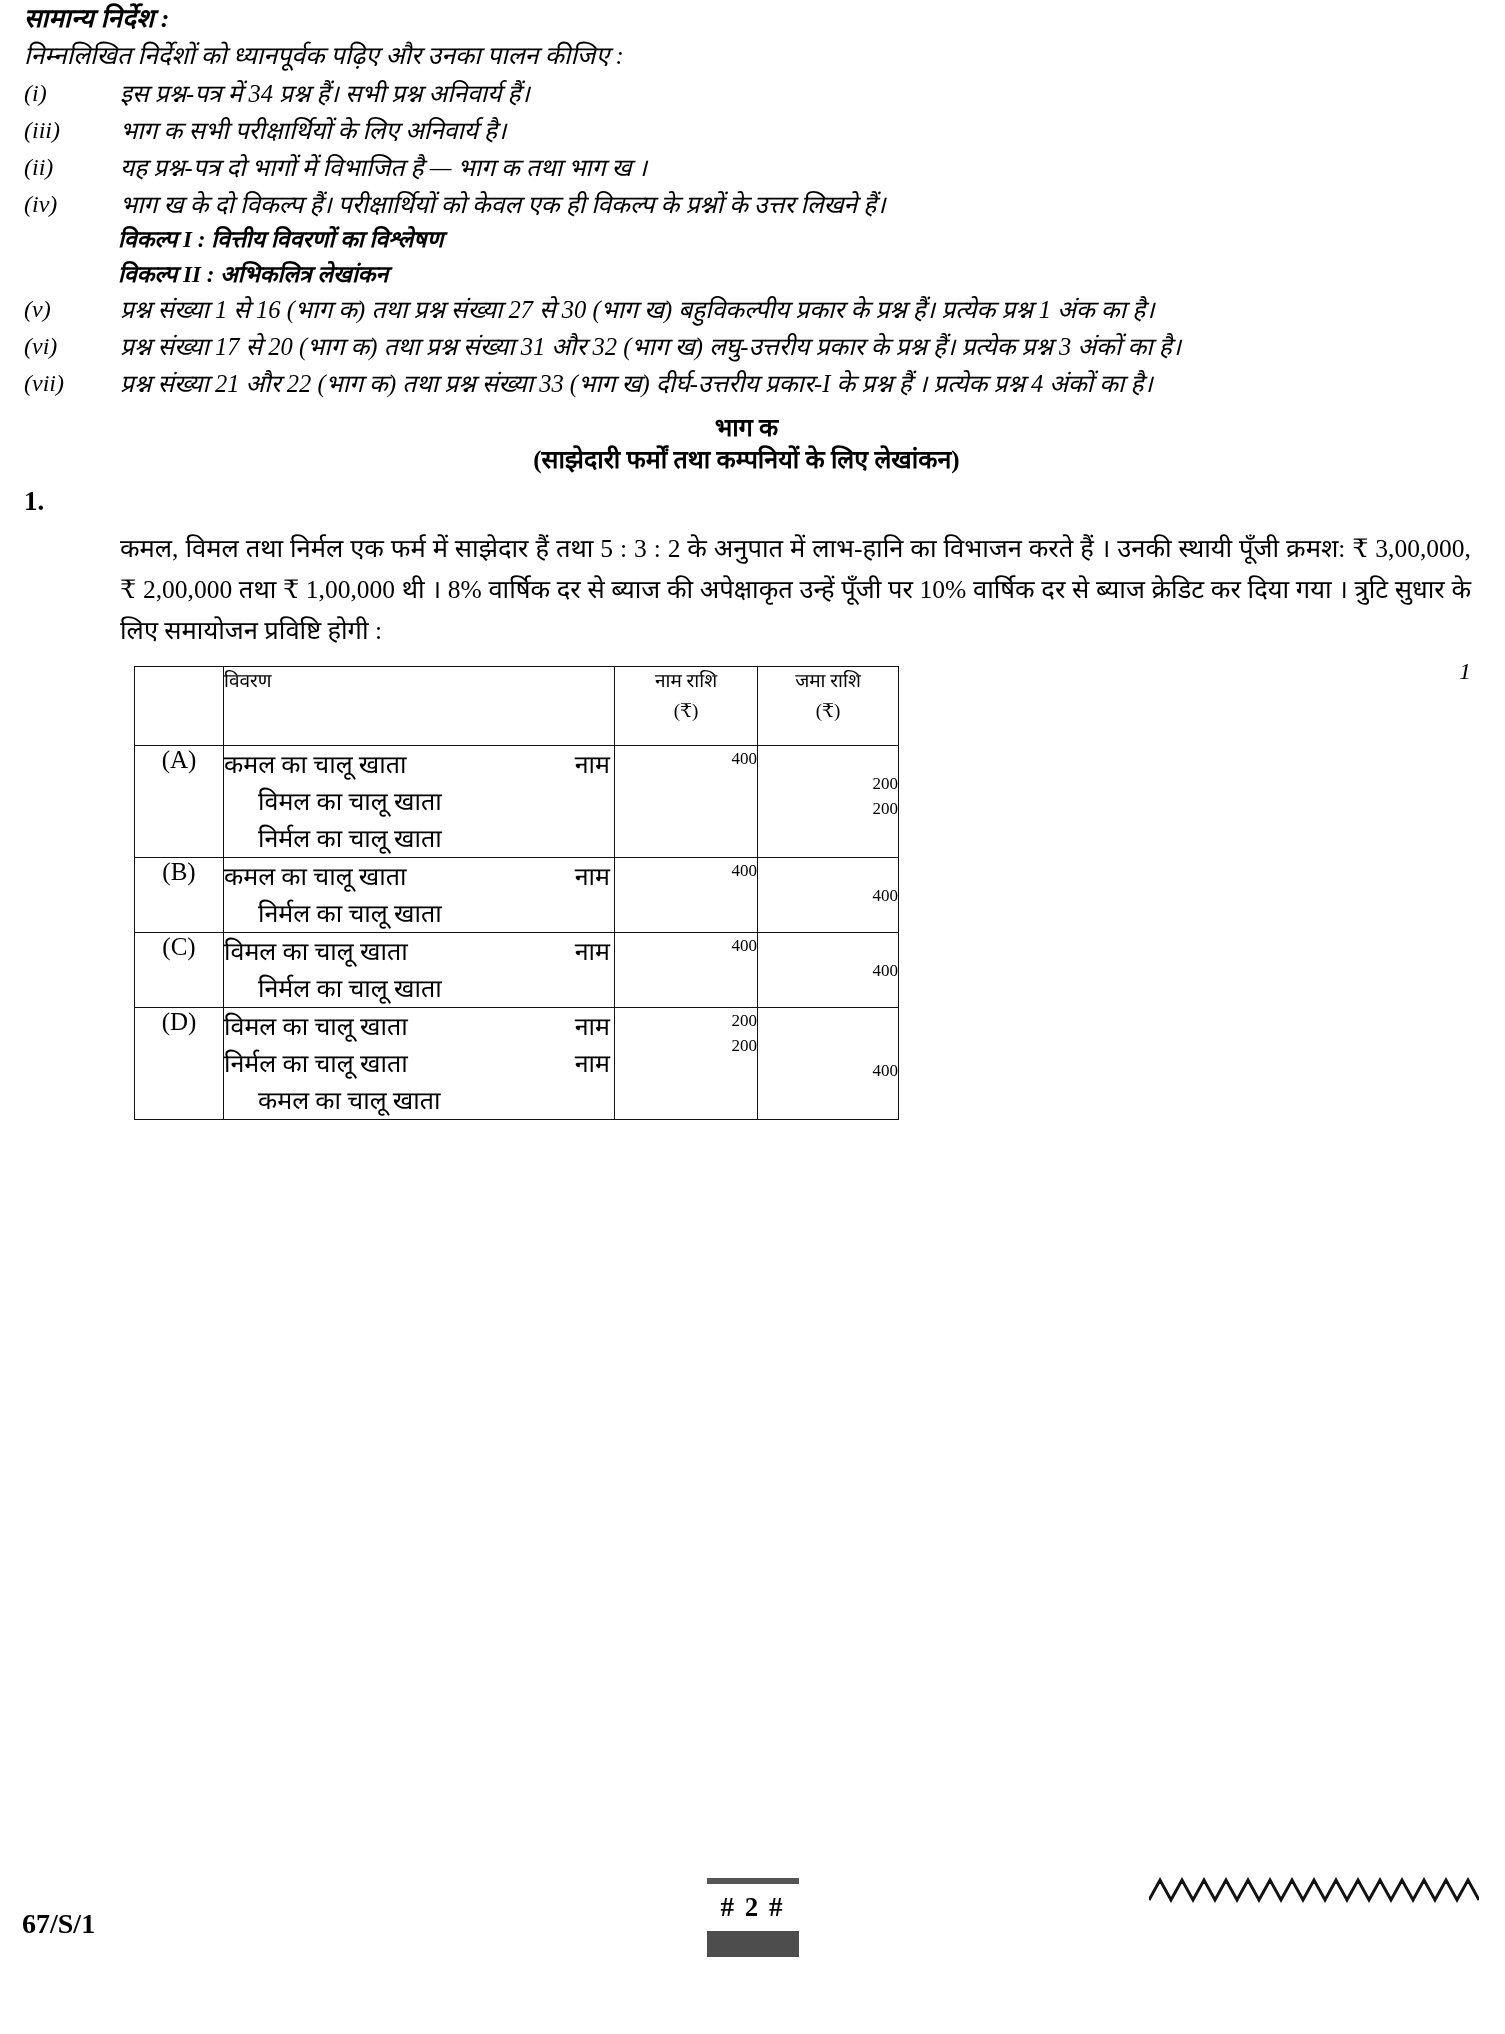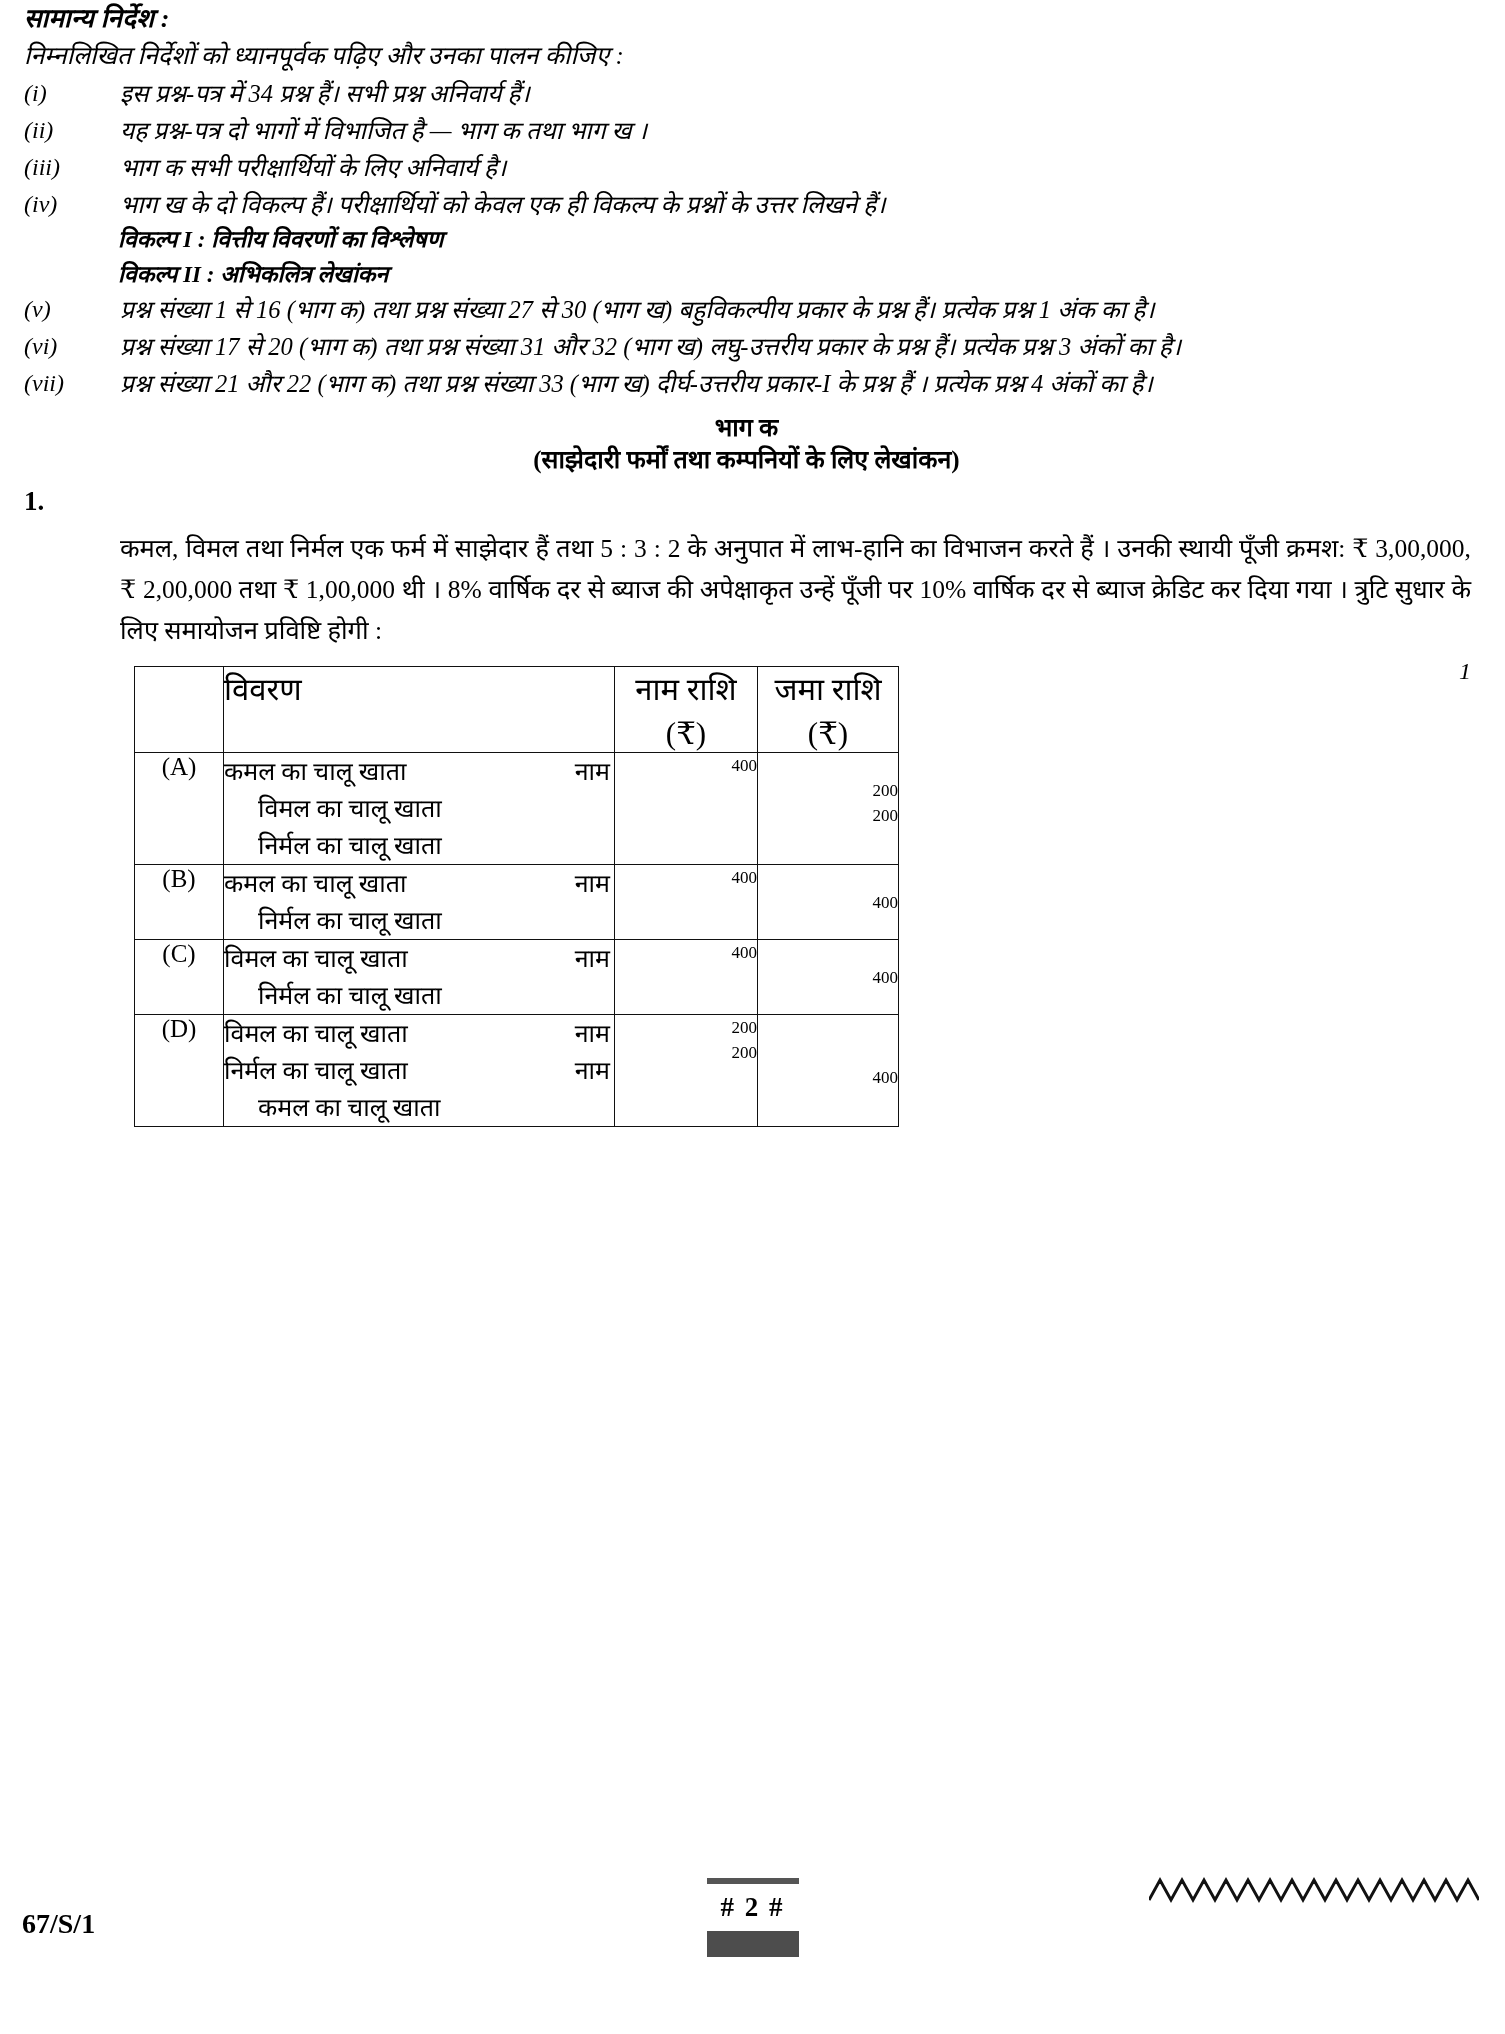--- a/index.html
+++ b/index.html
@@ -134,21 +134,21 @@
     vertical-align: top;
     padding: 0;
   }
   .c-label  { width: 88px;  text-align: center; }
   .c-desc   { width: 390px; }
   .c-debit  { width: 142px; text-align: center; }
   .c-credit { width: 140px; text-align: center; }
 
   .hdr-cell {
     height: 78px;
-    font-size: 31px;
+    font-size: 19px;
     font-weight: normal;
     padding: 6px 10px 0 10px;
   }
   .hdr-desc { text-align: left; }
   .hdr-amt  { text-align: center; }
   .hdr-amt .l2 { display: block; margin-top: 6px; }
 
   .lbl-cell {
     font-size: 25px;
     padding: 10px 0 0 0;
@@ -229,26 +229,26 @@
   <div class="hd-general">सामान्य निर्देश :</div>
 
   <div class="lead">निम्नलिखित निर्देशों को ध्यानपूर्वक पढ़िए और उनका पालन कीजिए :</div>
 
   <div class="instructions" id="instructions-list">
       <div class="ins-row">
         <div class="ins-num">(i)</div>
         <div class="ins-txt">इस प्रश्न-पत्र में 34 प्रश्न हैं। सभी प्रश्न अनिवार्य हैं।</div>
       </div>
       <div class="ins-row">
+        <div class="ins-num">(iii)</div>
+        <div class="ins-txt">भाग क सभी परीक्षार्थियों के लिए अनिवार्य है।</div>
+      </div>
+      <div class="ins-row">
         <div class="ins-num">(ii)</div>
         <div class="ins-txt">यह प्रश्न-पत्र दो भागों में विभाजित है — भाग क तथा भाग ख ।</div>
-      </div>
-      <div class="ins-row">
-        <div class="ins-num">(iii)</div>
-        <div class="ins-txt">भाग क सभी परीक्षार्थियों के लिए अनिवार्य है।</div>
       </div>
       <div class="ins-row">
         <div class="ins-num">(iv)</div>
         <div class="ins-txt">भाग ख के दो विकल्प हैं। परीक्षार्थियों को केवल एक ही विकल्प के प्रश्नों के उत्तर लिखने हैं।</div>
       </div>
       <div class="ins-sub">विकल्प I : वित्तीय विवरणों का विश्लेषण</div>
       <div class="ins-sub">विकल्प II : अभिकलित्र लेखांकन</div>
       <div class="ins-row">
         <div class="ins-num">(v)</div>
         <div class="ins-txt">प्रश्न संख्या 1 से 16 (भाग क) तथा प्रश्न संख्या 27 से 30 (भाग ख) बहुविकल्पीय प्रकार के प्रश्न हैं। प्रत्येक प्रश्न 1 अंक का है।</div>

